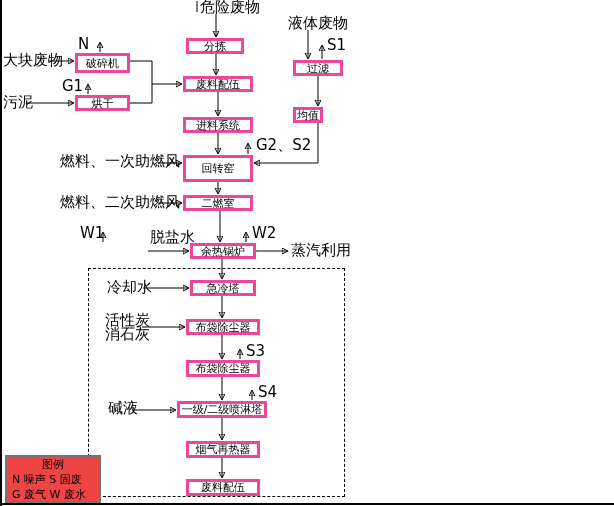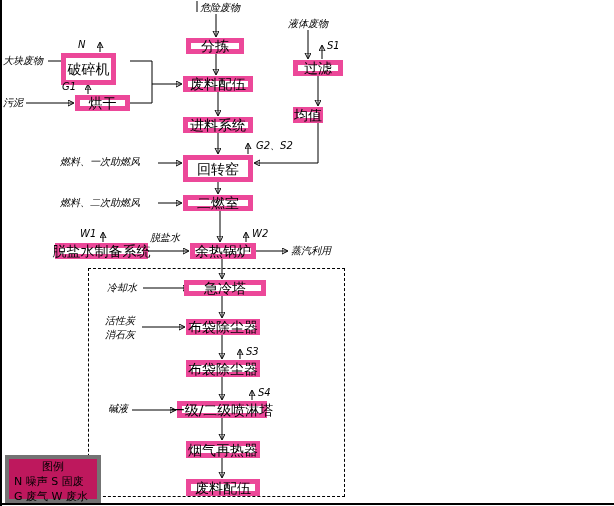--- a/index.html
+++ b/index.html
@@ -4,32 +4,32 @@
 <style>
   * { margin:0; padding:0; box-sizing:border-box; }
   html,body { background:#fff; }
   .canvas {
     position:relative; width:614px; height:506px; background:#fff;
     font-family:"DejaVu Sans", sans-serif; color:#000; overflow:hidden;
   }
   svg.lines { position:absolute; left:0; top:0; pointer-events:none; }
   svg.lines path { stroke:#000; stroke-width:1; fill:none; }
   .box {
-    position:absolute; border:5px solid #ec4899; background:#fff;
+    position:absolute; border:3px solid #ec4899; background:#fff;
     display:flex; align-items:center; justify-content:center;
-    font-size:14px; white-space:nowrap; line-height:1;
+    font-size:11px; white-space:nowrap; line-height:1;
   }
   .lbl {
-    position:absolute; font-size:10px; white-space:nowrap; line-height:13px;font-style:italic;
+    position:absolute; font-size:15px; white-space:nowrap; line-height:13px;
   }
   .dashed {
     position:absolute; border:1px dashed #000; background:transparent;
   }
   .legend {
-    position:absolute; border:4px solid #737373; background:#be185d; font-size:11px;
+    position:absolute; border:2px solid #737373; background:#ef4444; font-size:11px;
   }
   .legend-title { text-align:center; line-height:15px; }
   .legend-line { padding-left:5px; line-height:15px; white-space:nowrap; }
   .scan-left { position:absolute; left:0; top:0; width:2px; height:506px; background:#000; }
   .scan-bottom { position:absolute; left:0; top:503px; width:614px; height:2px; background:#000; }
 </style>
 </head>
 <body>
 
 <div class="canvas">
@@ -79,30 +79,29 @@
   </svg>
 
   <div class="dashed" style="left:88px;top:268px;width:257px;height:229px"></div>
 
   <div class="box" style="left:186px;top:38px;width:58px;height:16px">分拣</div>
   <div class="box" style="left:183px;top:76px;width:70px;height:16px">废料配伍</div>
   <div class="box" style="left:183px;top:117px;width:70px;height:16px">进料系统</div>
   <div class="box" style="left:183px;top:155px;width:70px;height:27px">回转窑</div>
   <div class="box" style="left:183px;top:195px;width:70px;height:16px">二燃室</div>
   <div class="box" style="left:190px;top:243px;width:66px;height:16px">余热锅炉</div>
-  <div class="box" style="left:184px;top:280px;width:82px;height:16px">急冷塔</div>
+  <div class="box" style="left:190px;top:280px;width:66px;height:16px">急冷塔</div>
   <div class="box" style="left:186px;top:319px;width:74px;height:16px">布袋除尘器</div>
   <div class="box" style="left:186px;top:360px;width:74px;height:17px">布袋除尘器</div>
   <div class="box" style="left:186px;top:441px;width:74px;height:17px">烟气再热器</div>
   <div class="box" style="left:177px;top:401px;width:90px;height:17px">一级/二级喷淋塔</div>
   <div class="box" style="left:186px;top:479px;width:74px;height:17px">废料配伍</div>
 
-  <div class="box" style="left:61px;top:53px;width:55px;height:32px">破碎机</div>
+  <div class="box" style="left:75px;top:53px;width:55px;height:20px">破碎机</div>
   <div class="box" style="left:75px;top:95px;width:55px;height:16px">烘干</div>
-  <div class="box" style="left:55px;top:243px;width:93px;height:16px">脱盐水制备系统</div>
 
   <div class="box" style="left:293px;top:60px;width:50px;height:16px">过滤</div>
   <div class="box" style="left:293px;top:107px;width:30px;height:16px">均值</div>
 
   <div class="lbl" style="left:200px;top:1px">危险废物</div>
   <div class="lbl" style="left:3px;top:54px">大块废物</div>
   <div class="lbl" style="left:3px;top:96px">污泥</div>
   <div class="lbl" style="left:288px;top:17px">液体废物</div>
   <div class="lbl" style="left:78px;top:38px">N</div>
   <div class="lbl" style="left:62px;top:80px">G1</div>

